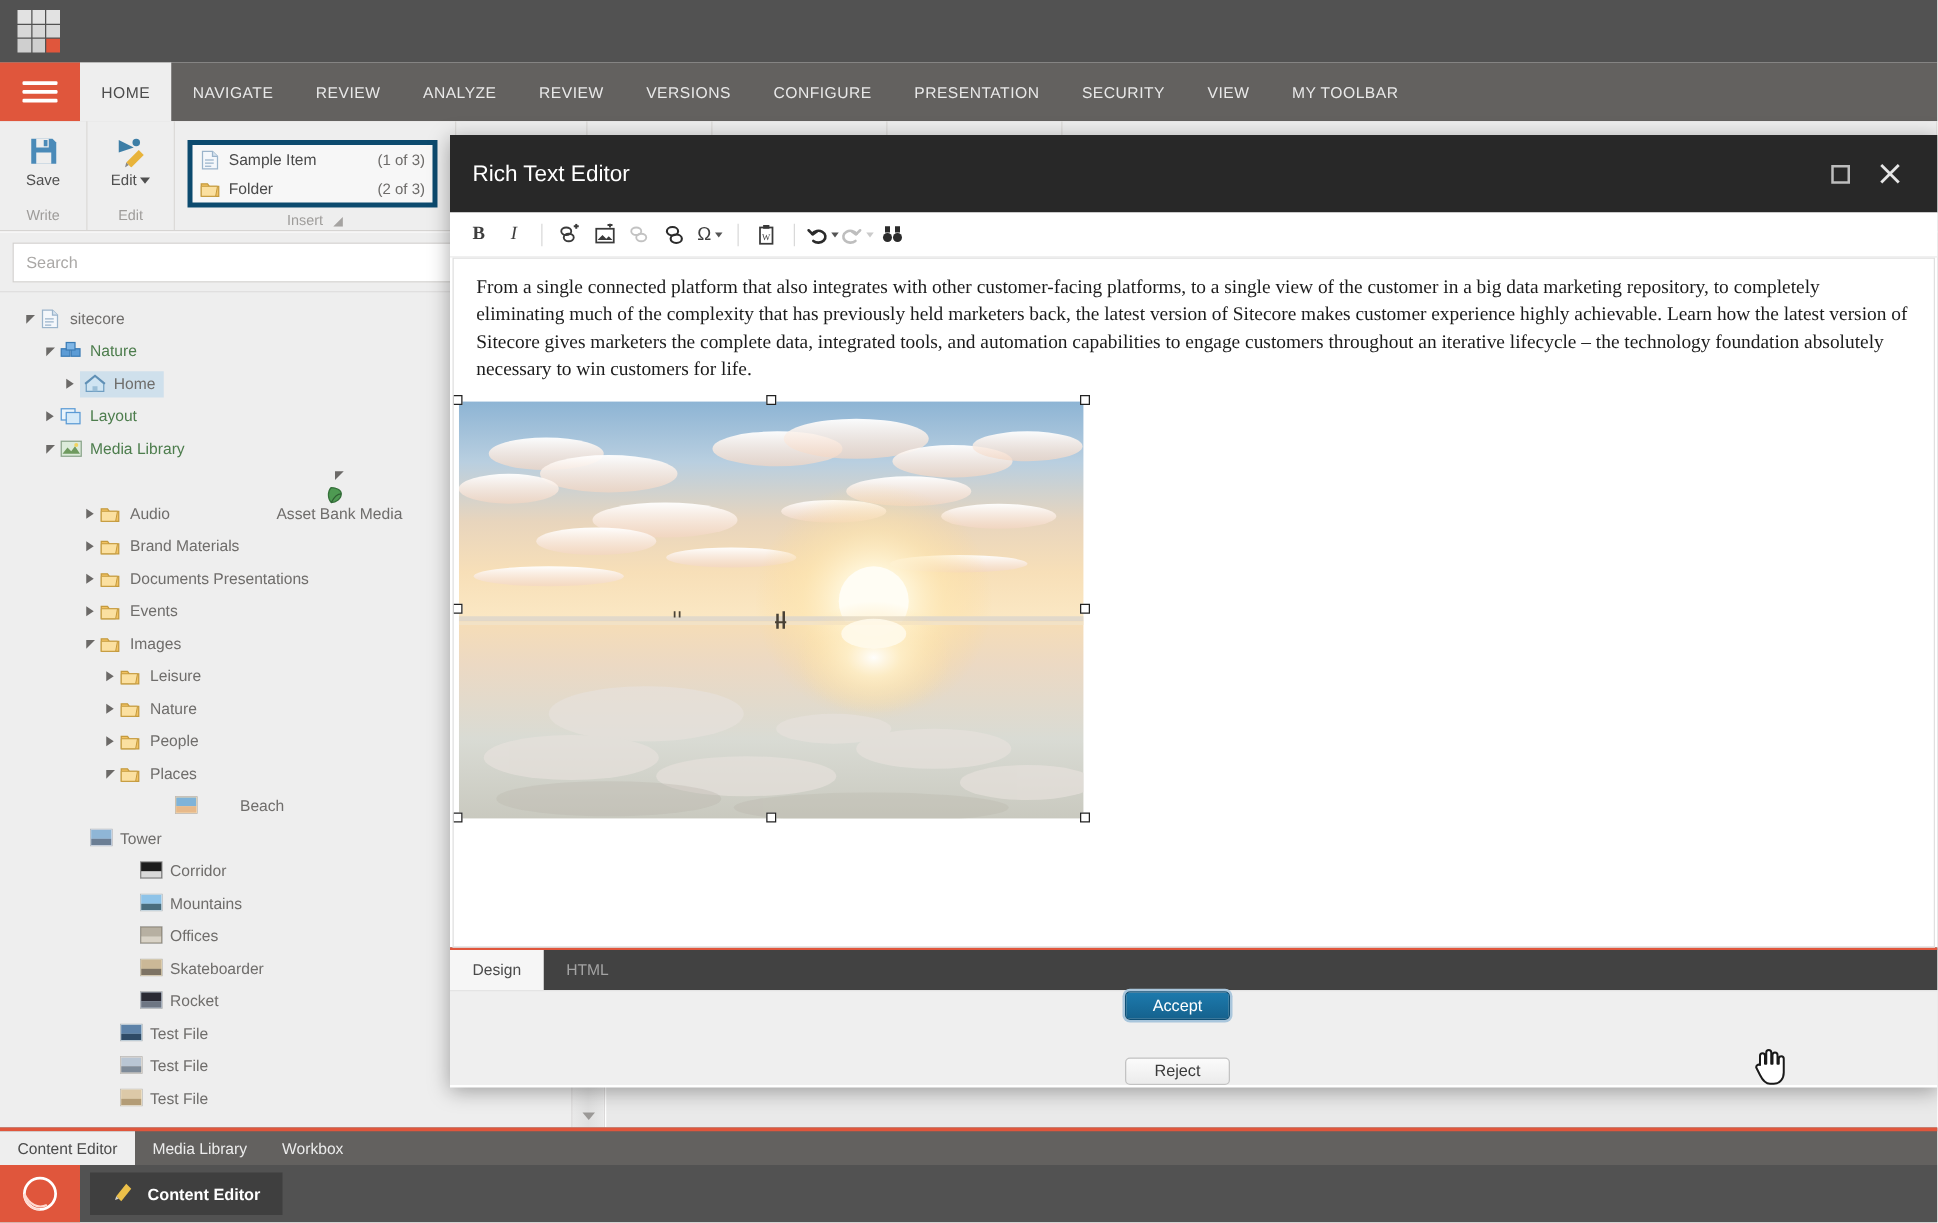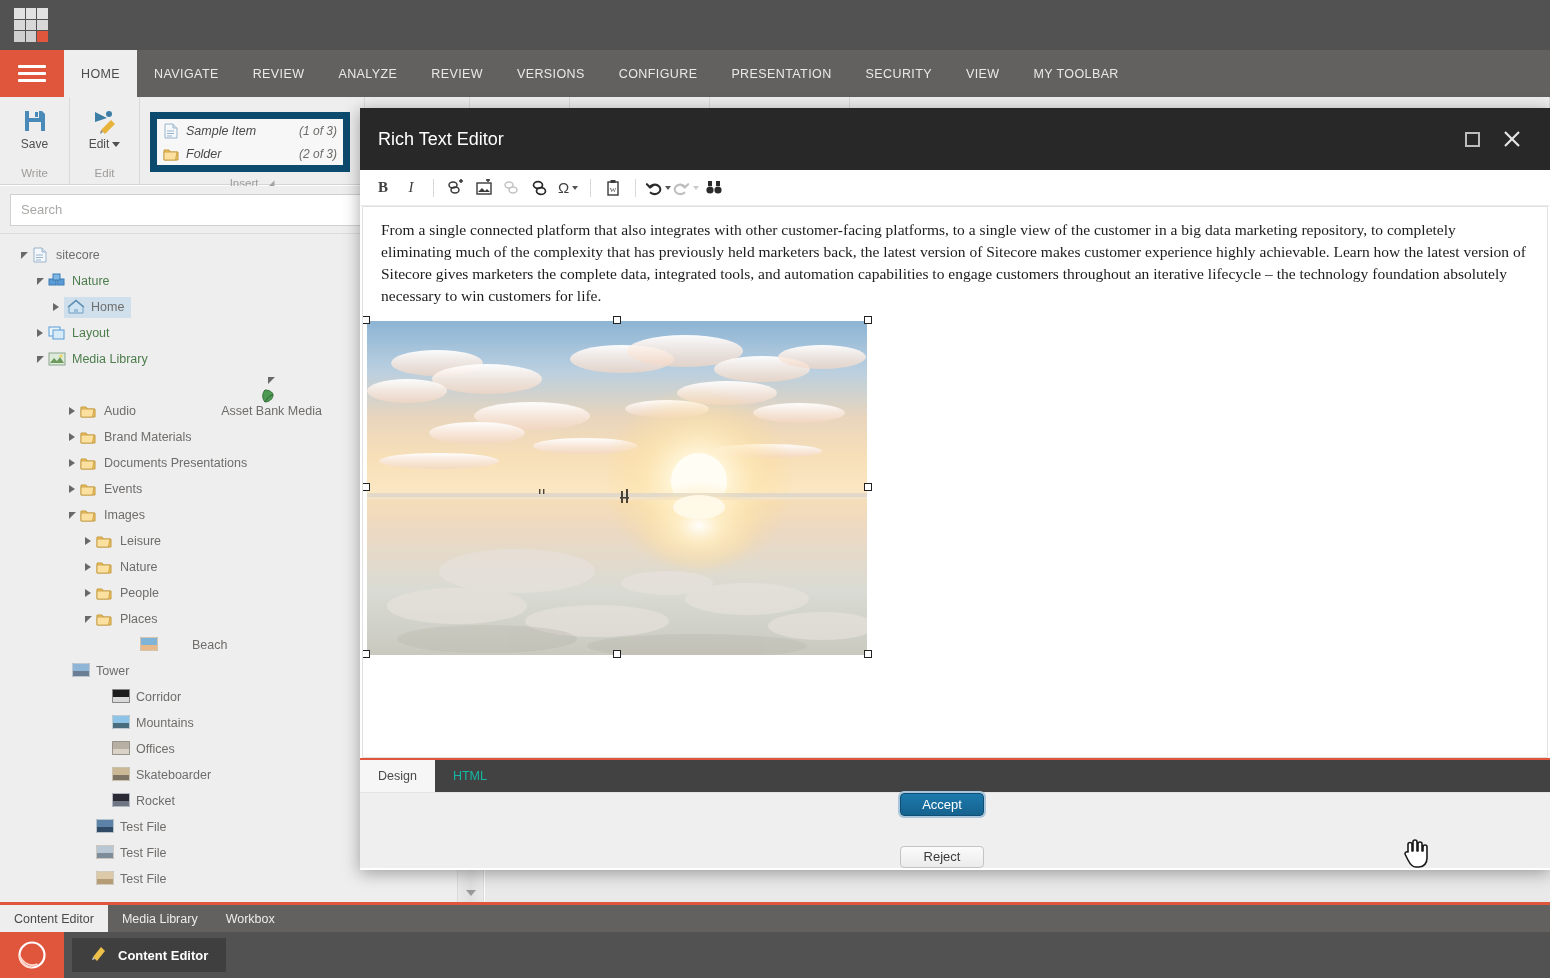--- a/index.html
+++ b/index.html
@@ -60,21 +60,21 @@
     font-size: 11.5px; color: #9e9c9a;
   }
   .big-btn {
     width: 70px; display: flex; flex-direction: column; align-items: center;
     gap: 3px; cursor: pointer; padding-top: 2px;
   }
   .big-btn .lbl { font-size: 12px; color: #4f4f4f; }
   .icon-save svg, .icon-edit svg { display: block; }
   .insert-group { width: 225px; }
   .insert-list {
-    margin: 6px 0 0 10px; width: 200px; border: 7px solid #0c4a6e; background: #f7f7f7; font-style: italic;
+    margin: 6px 0 0 10px; width: 200px; border: 4px solid #0c4a6e; background: #f7f7f7;
   }
   .insert-row {
     display: flex; align-items: center; height: 23px; padding: 0 6px; cursor: pointer;
     font-size: 12.5px; color: #4a4a4a; gap: 7px;
   }
   .insert-row .cnt { margin-left: auto; color: #6d6b69; font-size: 12px; }
   .ins-ico { width: 16px; height: 16px; flex: none; }
   .dialog-launcher { font-size: 10px; color: #a5a3a1; margin-left: 5px; }
 
   
@@ -188,21 +188,21 @@
   .sunset { width: 500px; height: 334px; position: relative; overflow: hidden; }
   .handle {
     position: absolute; width: 8px; height: 8px; background: #fff; border: 1px solid #222;
   }
   .dlg-tabs {
     height: 34px; background: #424242; display: flex; align-items: stretch;
     border-top: 2px solid #e0563c;
   }
   .dlg-tabs .dt {
     display: flex; align-items: center; padding: 0 18px; font-size: 12.5px;
-    color: #14b8a6; cursor: pointer;
+    color: #a3a3a3; cursor: pointer;
   }
   .dlg-tabs .dt.active { background: #f6f6f6; color: #4a4a4a; }
   .dlg-footer {
     height: 76px; background: #efefef; border-top: 1px solid #e4e4e4;
     display: flex; align-items: center; justify-content: flex-end; gap: 30px; padding-right: 26px; flex-direction: column;
   }
   .btn {
     min-width: 84px; height: 34px; font-size: 13px; border-radius: 4px; cursor: pointer;
     display: flex; align-items: center; justify-content: center;
     font-family: "Liberation Sans", sans-serif;

